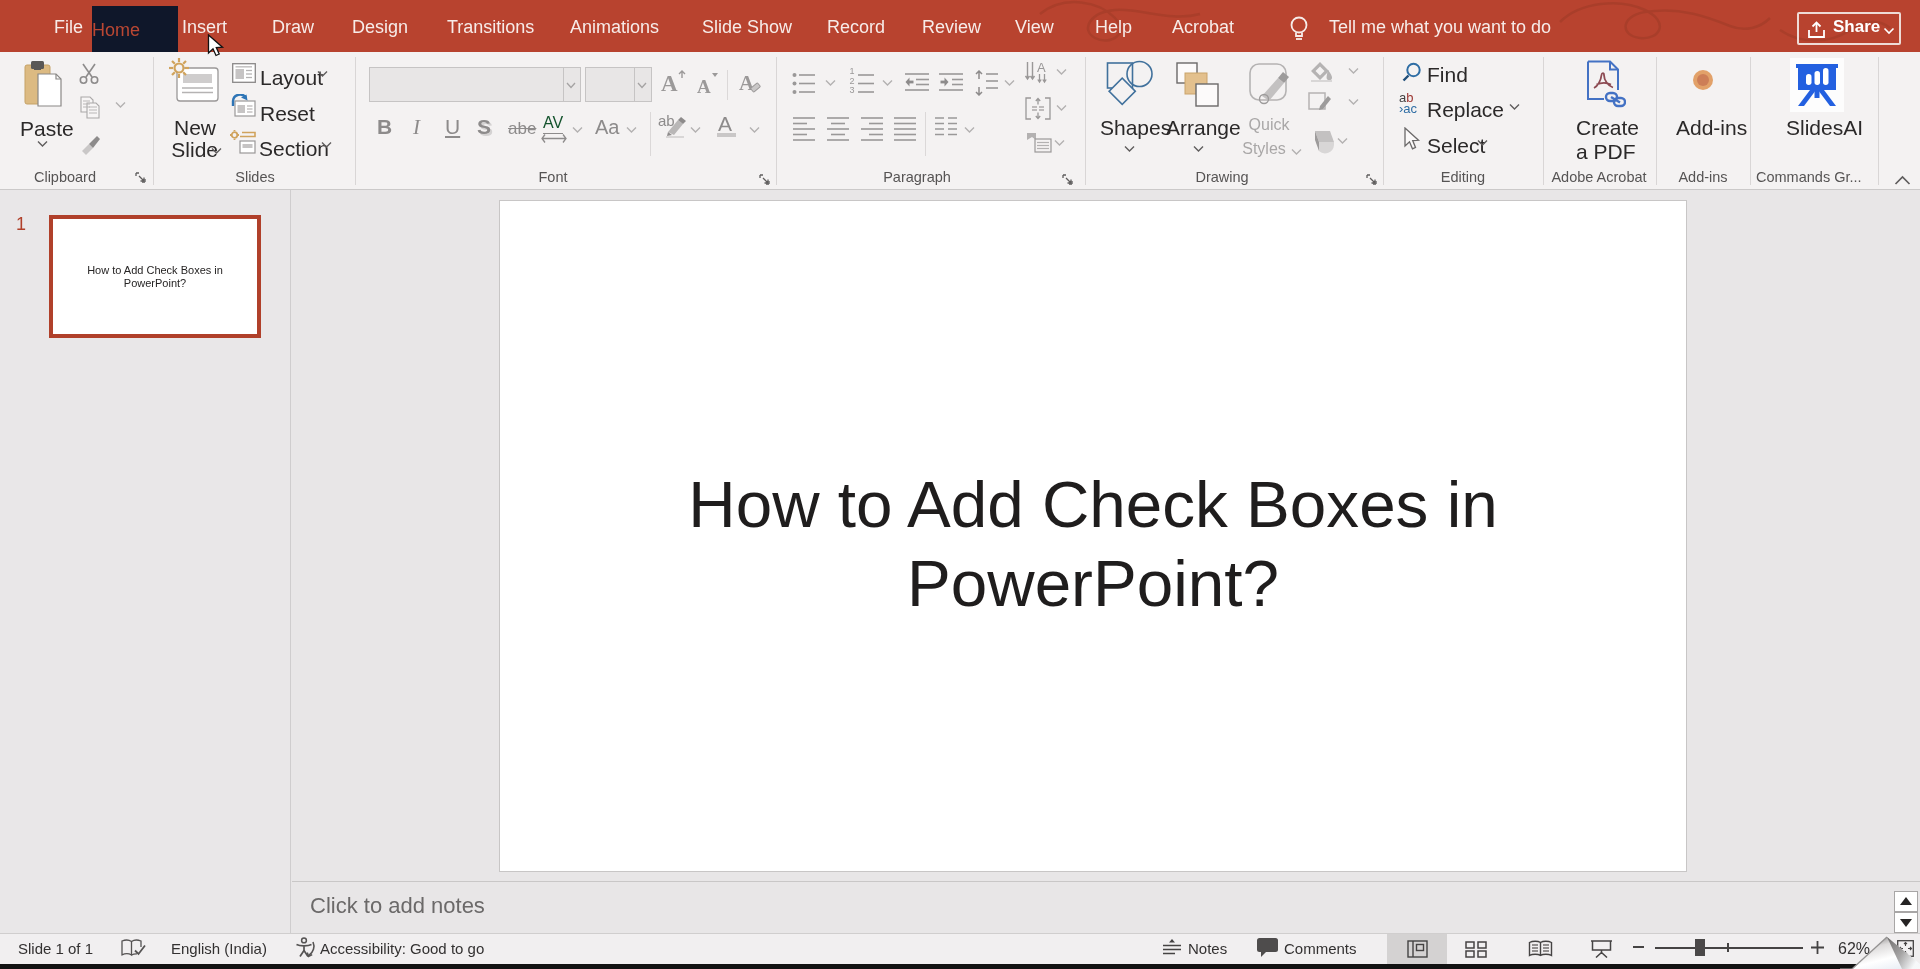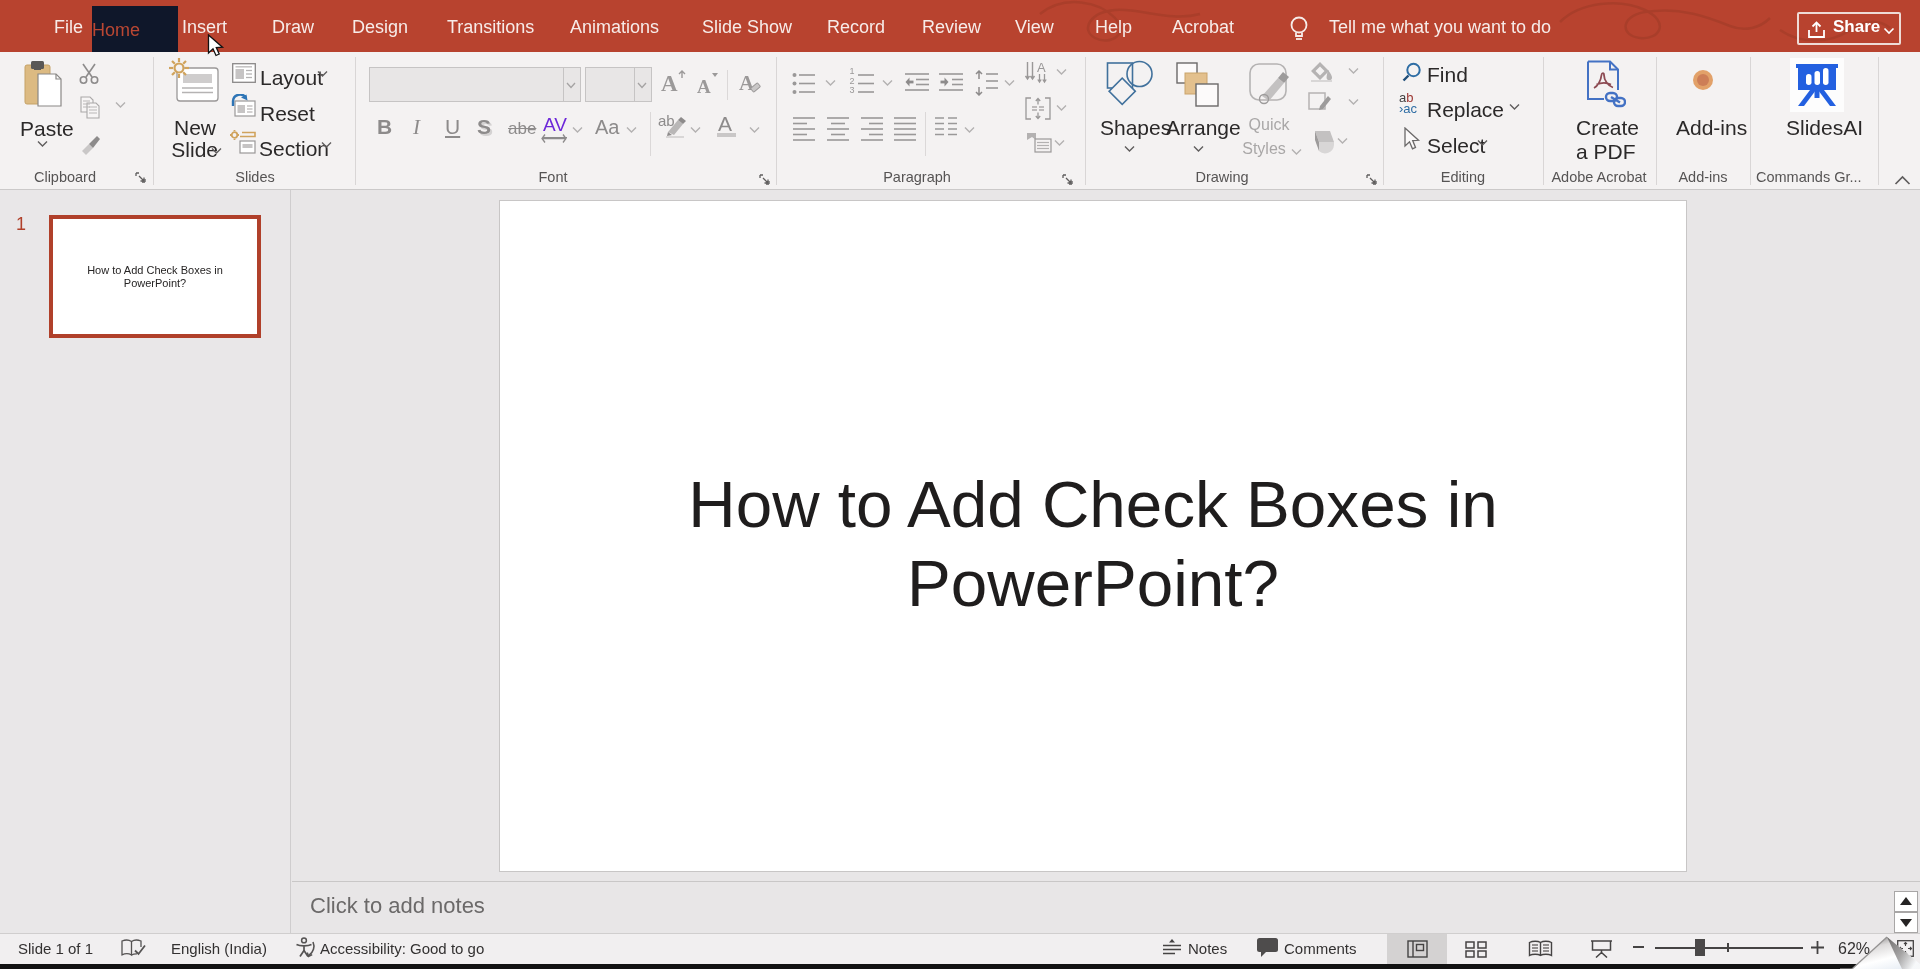--- a/index.html
+++ b/index.html
@@ -233,21 +233,21 @@
 <div class="abs" style="left:727px;top:70px;width:1px;height:30px;background:#dbd8d8"></div>
 <div class="abs" style="left:739px;top:71px;width:22px;height:24px;color:#9b9999;font-size:21px;font-weight:bold;font-family:'Liberation Serif',serif">A</div>
 <svg class="abs" style="left:748px;top:80px" width="15" height="15" viewBox="0 0 15 15">
     <rect x="3" y="5" width="9" height="5" rx="1" transform="rotate(-40 7.5 7.5)" fill="#c9c7c7" stroke="#9b9999" stroke-width="1"></rect>
   </svg>
 <div class="abs" style="left:377px;top:115px;font-size:21px;font-weight:bold;color:#8d8b8b">B</div>
 <div class="abs" style="left:413px;top:115px;font-size:21px;font-style:italic;color:#8d8b8b;font-family:'Liberation Serif',serif">I</div>
 <div class="abs" style="left:445px;top:115px;font-size:21px;text-decoration:underline;color:#8d8b8b">U</div>
 <div class="abs" style="left:477px;top:115px;font-size:21px;font-weight:bold;color:#8d8b8b;text-shadow:2px 2px 0 #d4d2d2">S</div>
 <div class="abs" style="left:508px;top:119px;font-size:17px;text-decoration:line-through;color:#8d8b8b">abe</div>
-<div class="abs" style="left:543px;top:114px;font-size:19px;color:#6d28d9;border-bottom:1px solid #8d8b8b;padding-bottom:1px">AV</div>
+<div class="abs" style="left:543px;top:114px;font-size:16px;color:#14532d;border-bottom:1px solid #8d8b8b;padding-bottom:1px">AV</div>
 <svg class="abs" style="left:541px;top:134px" width="26" height="9" viewBox="0 0 26 9">
     <path d="M4 0.5 L1 4.5 L4 8.5 M22 0.5 L25 4.5 L22 8.5 M1 4.5 L25 4.5" fill="none" stroke="#8d8b8b" stroke-width="1.3"></path>
   </svg>
 <svg class="chev" style="left:572px;top:126px" width="11" height="8" viewBox="0 0 11 8">
     <path d="M1 1.5 L5.5 6 L10 1.5" fill="none" stroke="#b3b1b1" stroke-width="1.4"></path>
   </svg>
 <div class="abs" style="left:595px;top:116px;font-size:20px;color:#8d8b8b">Aa</div>
 <svg class="chev" style="left:626px;top:126px" width="11" height="8" viewBox="0 0 11 8">
     <path d="M1 1.5 L5.5 6 L10 1.5" fill="none" stroke="#b3b1b1" stroke-width="1.4"></path>
   </svg>

